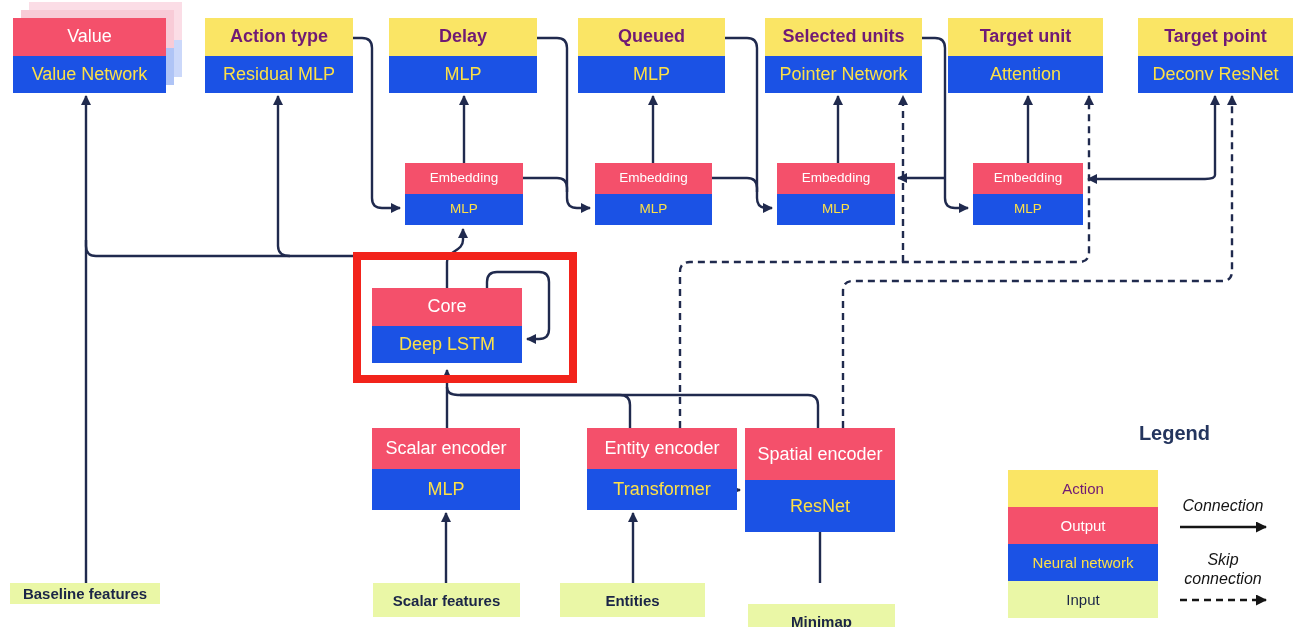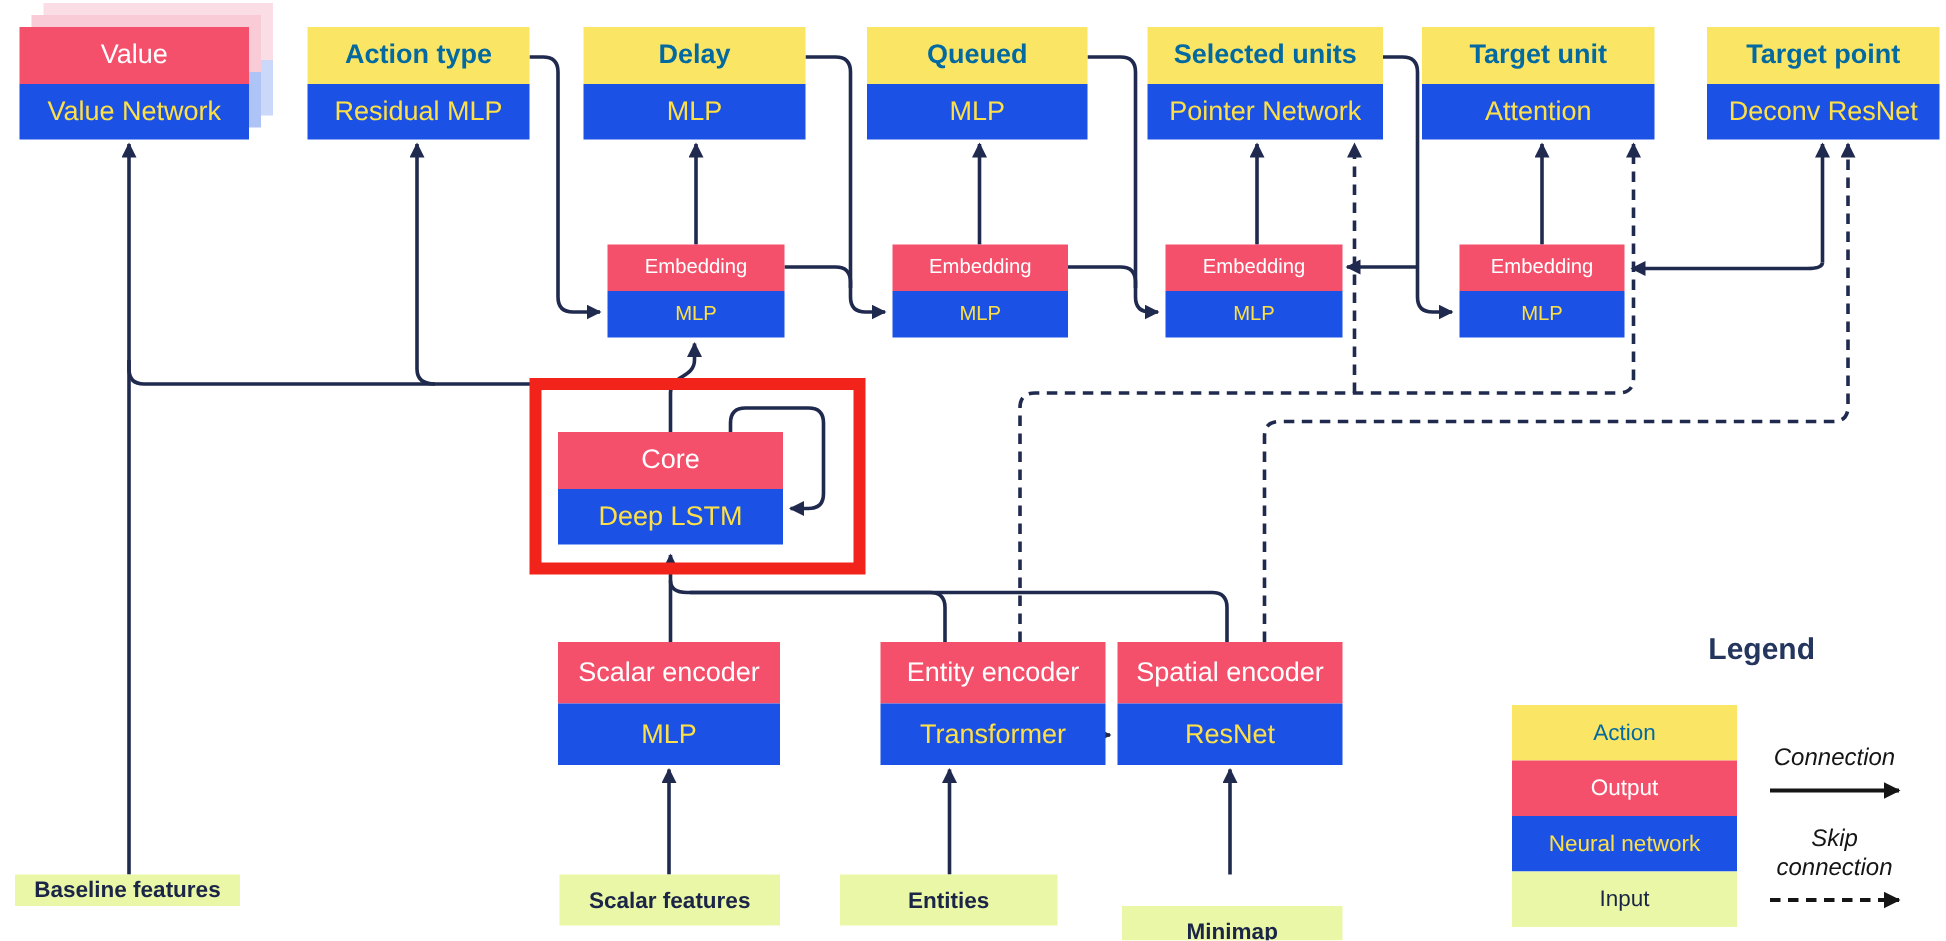--- a/index.html
+++ b/index.html
@@ -1,20 +1,20 @@
 <!DOCTYPE html>
 <html><head>
 <meta charset="utf-8">
 <style>
   html,body{margin:0;padding:0;background:#ffffff;font-family:"Liberation Sans",sans-serif;}
   #stage{position:relative;width:1297px;height:627px;background:#ffffff;overflow:hidden;}
   svg.wires{position:absolute;left:0;top:0;z-index:1;}
   .box{position:absolute;display:flex;flex-direction:column;z-index:2;}
   .box .half{flex:1;display:flex;align-items:center;justify-content:center;font-size:18px;font-weight:500;line-height:1.05;text-align:center;}
-  .half.yellow{background:#FAE565;color:#0369a1;font-weight:600;}
+  .half.yellow{background:#FAE565;color:#701a75;font-weight:600;}
   .half.pink{background:#F4506B;color:#ffffff;}
   .half.blue{background:#1B52E5;color:#fde047;}
   .half.green{background:#EAF7A6;color:#1B2547;}
   .emb .half{font-size:13.5px;}
   .ghost{position:absolute;display:flex;flex-direction:column;z-index:0;}
   .ghost .gt{flex:1;}
   .g1 .gt.p{background:#F8CBD7;} .g1 .gt.b{background:#AFC4F6;}
   .g2 .gt.p{background:#FBDDE6;} .g2 .gt.b{background:#CBD8FA;}
   .inputbox{position:absolute;z-index:2;background:#EAF7A6;color:#1B2547;display:flex;align-items:center;justify-content:center;font-size:15px;font-weight:700;}
   #core-highlight{position:absolute;z-index:3;border:8px solid #F2231B;background:transparent;}
@@ -140,21 +140,21 @@
   <div id="core-highlight" style="left:353px;top:252px;width:208px;height:115px;"></div>
 
   <div class="box" style="left:372px;top:428px;width:148px;height:82px;">
     <div class="half pink">Scalar encoder</div>
     <div class="half blue">MLP</div>
   </div>
   <div class="box" style="left:555px;top:428px;width:150px;height:82px;margin-left:32px;">
     <div class="half pink">Entity encoder</div>
     <div class="half blue">Transformer</div>
   </div>
-  <div class="box" style="left:745px;top:428px;width:150px;height:82px;">
+  <div class="box" style="left:745px;top:428px;width:150px;height:104px;">
     <div class="half pink">Spatial encoder</div>
     <div class="half blue">ResNet</div>
   </div>
 
   <div class="inputbox" style="left:10px;top:583px;width:150px;height:21px;">Baseline features</div>
   <div class="inputbox" style="left:373px;top:583px;width:147px;height:34px;">Scalar features</div>
   <div class="inputbox" style="left:560px;top:583px;width:145px;height:34px;">Entities</div>
   <div class="inputbox" style="left:748px;top:604px;width:147px;height:34px;">Minimap</div>
 
   <div class="legend-title" style="left:1090px;top:422px;width:120px;">Legend</div>

